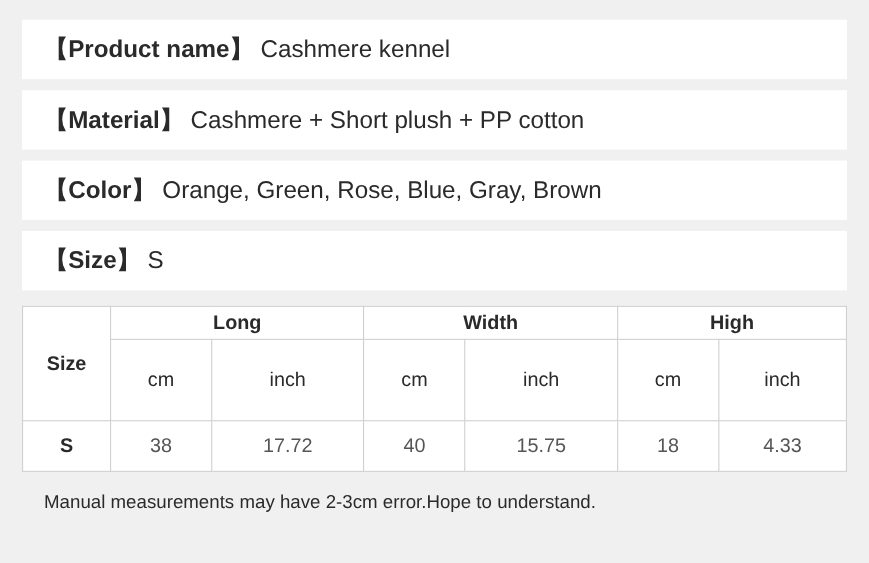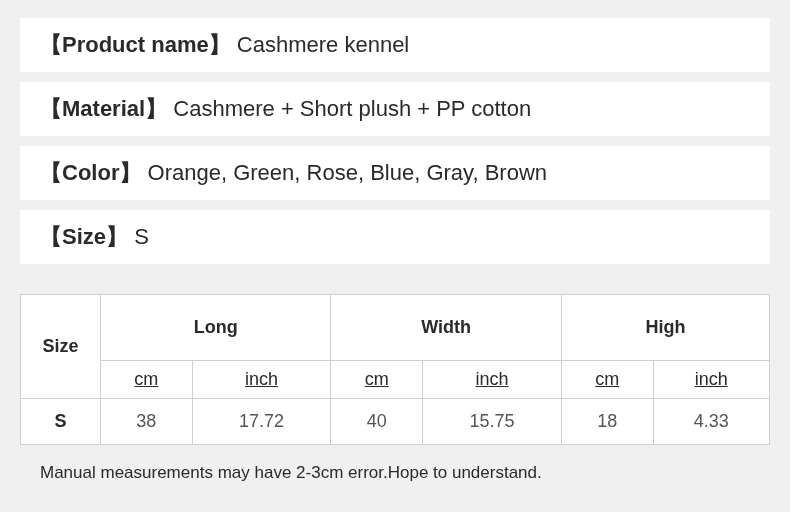--- a/index.html
+++ b/index.html
@@ -15,46 +15,45 @@
       background: #ffffff;
       padding: 12px 20px;
       margin-bottom: 10px;
       font-size: 22px;
       font-weight: 500;
     }
     .row .label {
       font-weight: 600;
     }
     .size-row {
-      margin-bottom: 30px;
+      margin-bottom: 14px;
     }
     table {
       width: 100%;
       background: #ffffff;
       border-collapse: collapse;
       font-size: 18px;
       margin-bottom: 10px;
     }
     th, td {
       border: 1px solid #d0d0d0;
       text-align: center;
-      padding: 22px 8px;
+      padding: 4px 8px;
       font-weight: 500;
     }
     th {
       font-weight: 700;
     }
     .size-col {
       width: 80px;
       font-weight: 700;
     }
     .sub-header th {
       font-weight: 500;
-      padding: 8px 8px;
-      text-decoration: underline;
+      padding: 26px 8px;
     }
     .data-row td {
       color: #555;
       padding: 12px 8px;
     }
     .data-row td.size-col {
       color: #2a2a2a;
     }
     .note {
       font-size: 17px;

